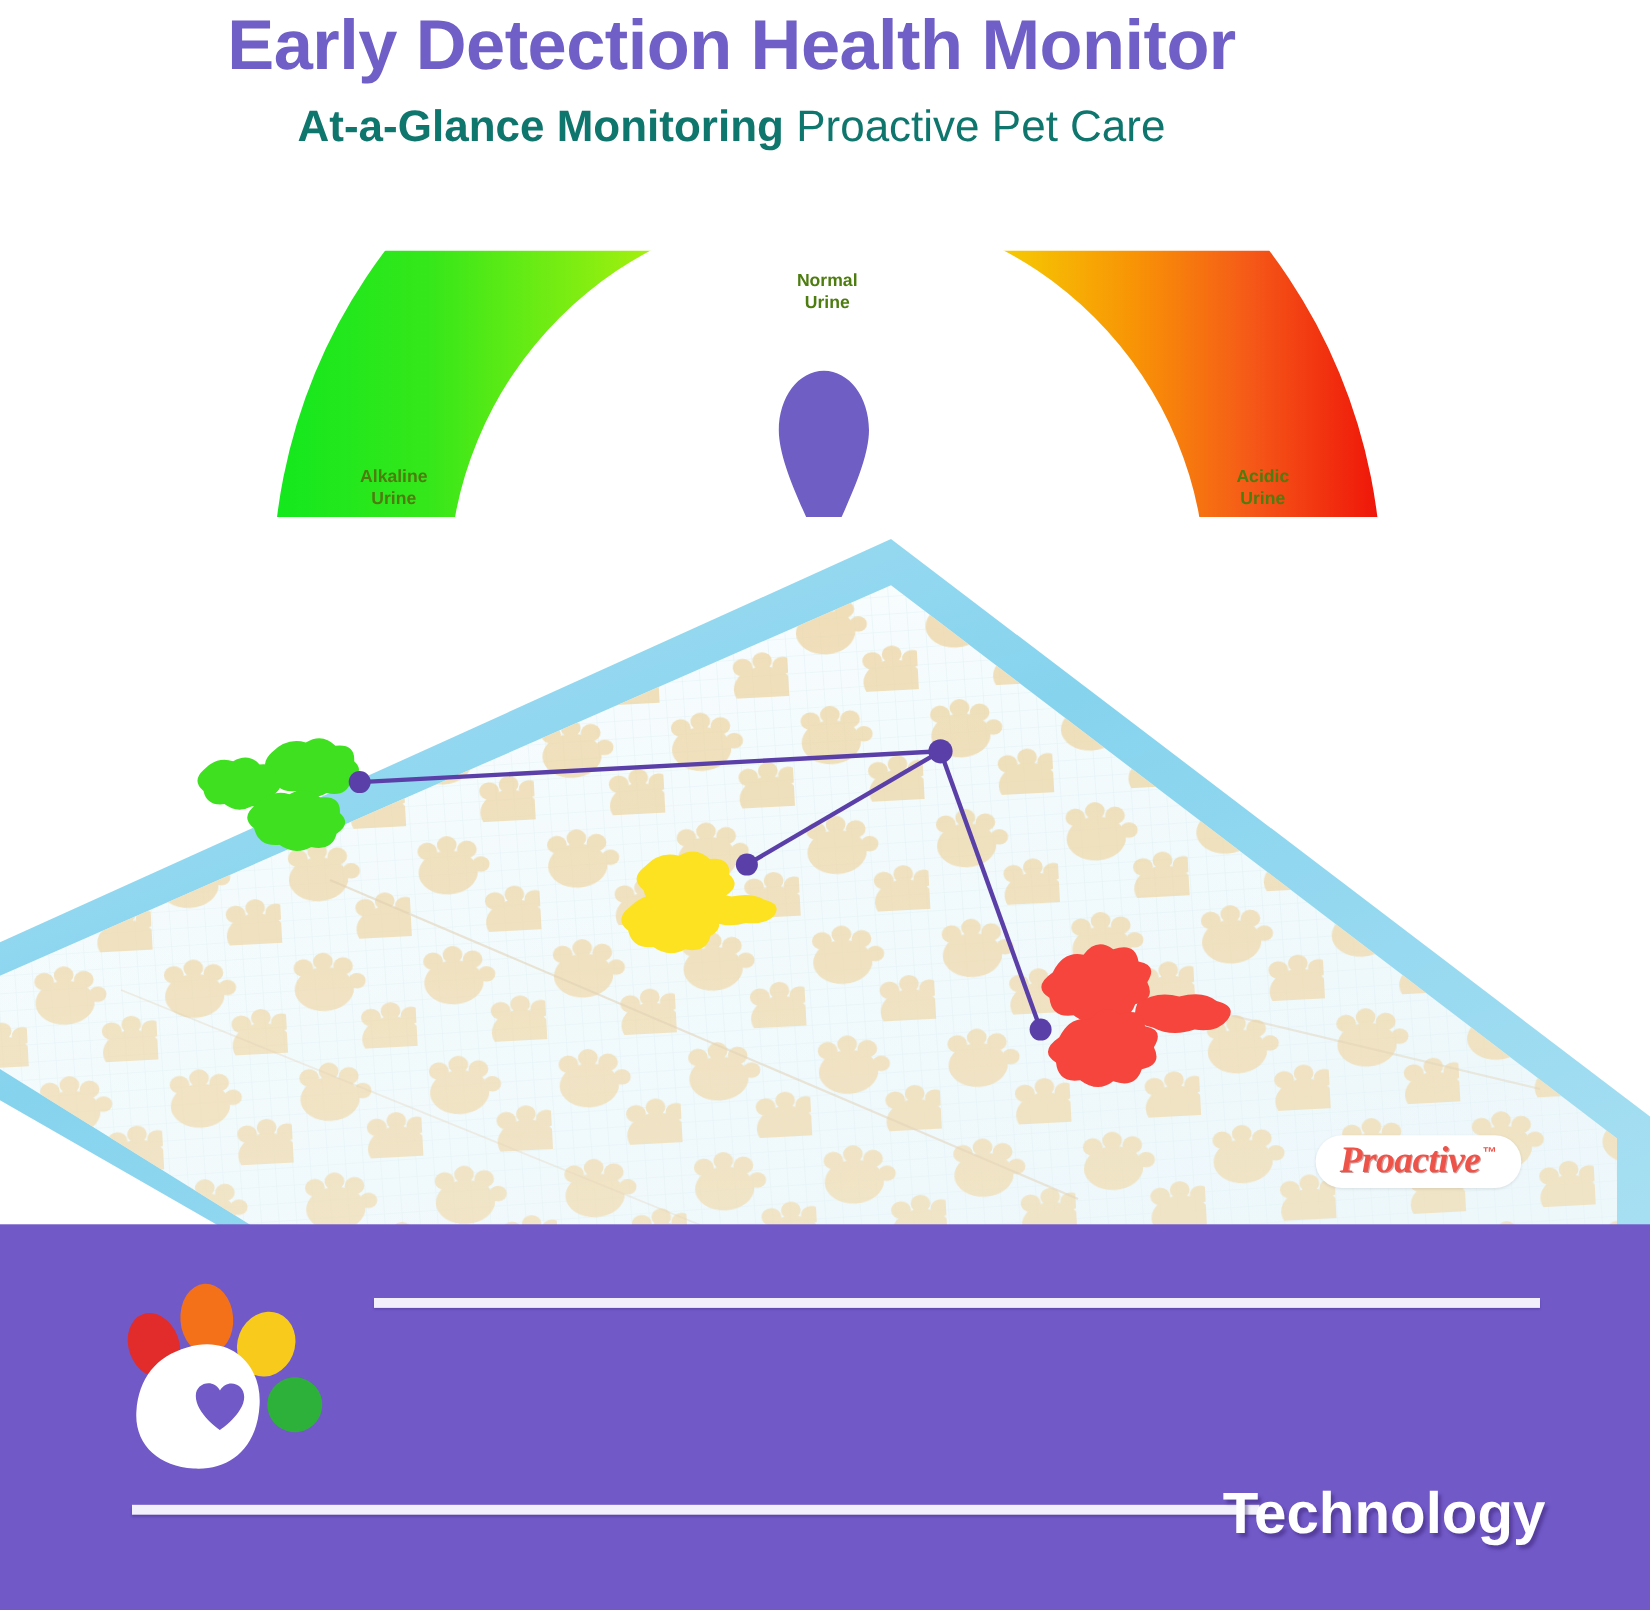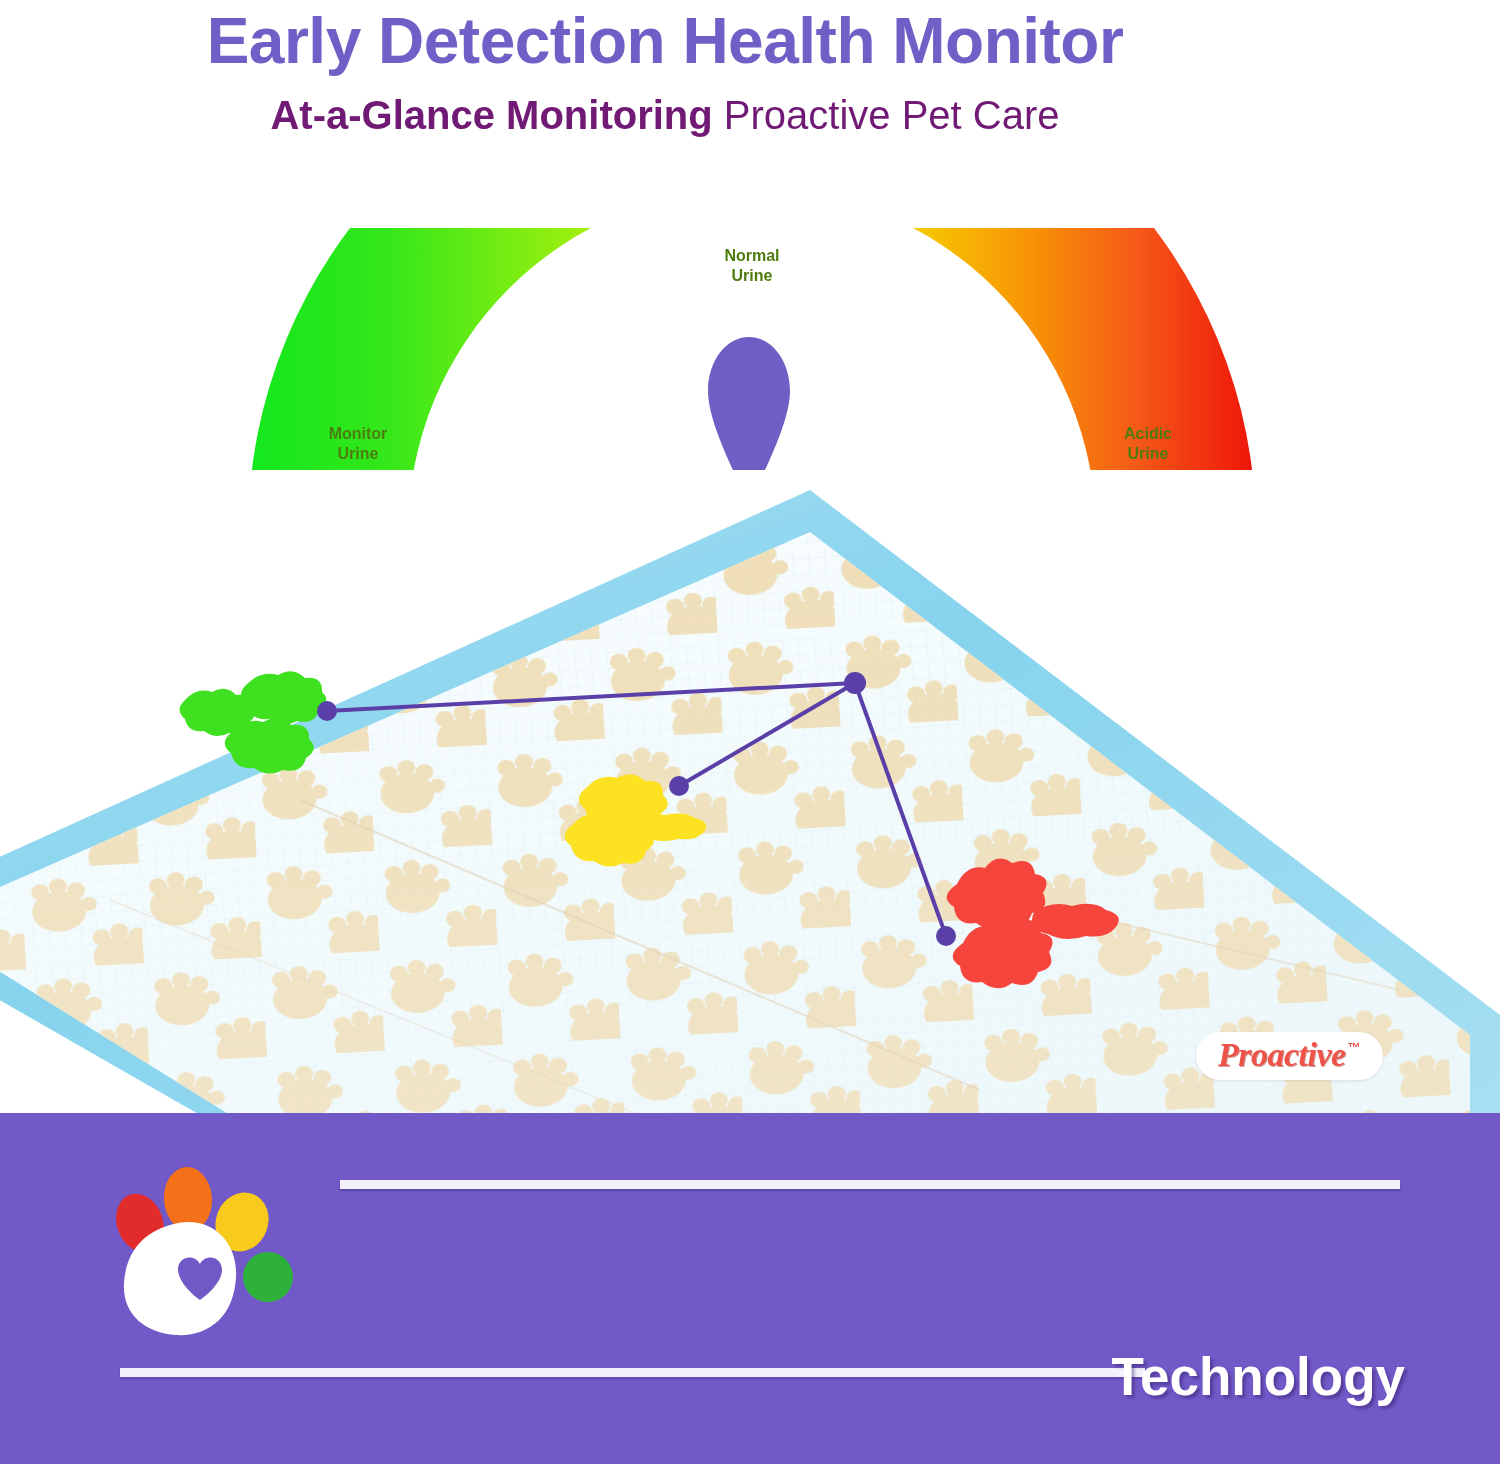--- a/index.html
+++ b/index.html
@@ -16,21 +16,21 @@
   #header{
     position:absolute; left:0; top:0; width:1330px; height:185px;
     text-align:center;
   }
   #title{
     font-size:64px; font-weight:bold; letter-spacing:-0.5px;
     line-height:1.05; padding-top:8px;
     font-family:"Liberation Sans", sans-serif;
   }
   #subtitle{
-    font-size:40px; line-height:1.1; padding-top:18px; color:#701a75;
+    font-size:40px; line-height:1.1; padding-top:18px; color:#0f766e;
     white-space:nowrap;
   }
   #subtitle .strong{ font-weight:bold; }
   #subtitle .light{ font-weight:normal; }
 
   
   #gauge-wrap{
     position:absolute; left:248px; top:228px; width:1008px; height:310px;
   }
   #gauge-svg{ display:block; width:1008px; height:310px; }
@@ -135,21 +135,21 @@
     </defs>
 
     <path d="M 0,304 A 504,504 0 0 1 1008,304 L 1008,304 L 848,304 A 344,344 0 0 0 160,304 Z" fill="url(#arcGrad)"></path>
   </svg>
 
   <div class="gauge-label" id="label-normal">
     <div>Normal</div>
     <div>Urine</div>
   </div>
   <div class="gauge-label" id="label-alkaline">
-    <div>Monitor</div>
+    <div>Alkaline</div>
     <div>Urine</div>
   </div>
   <div class="gauge-label" id="label-acidic">
     <div>Acidic</div>
     <div>Urine</div>
   </div>
 </div>
 
 <svg id="droplet" viewBox="0 0 86 172">
   <path d="M43 2 C 57 34, 84 84, 84 116 C 84 146, 66 170, 43 170 C 20 170, 2 146, 2 116 C 2 84, 29 34, 43 2 Z" fill="#6F5FC4" transform="rotate(180 43 86)"></path>

